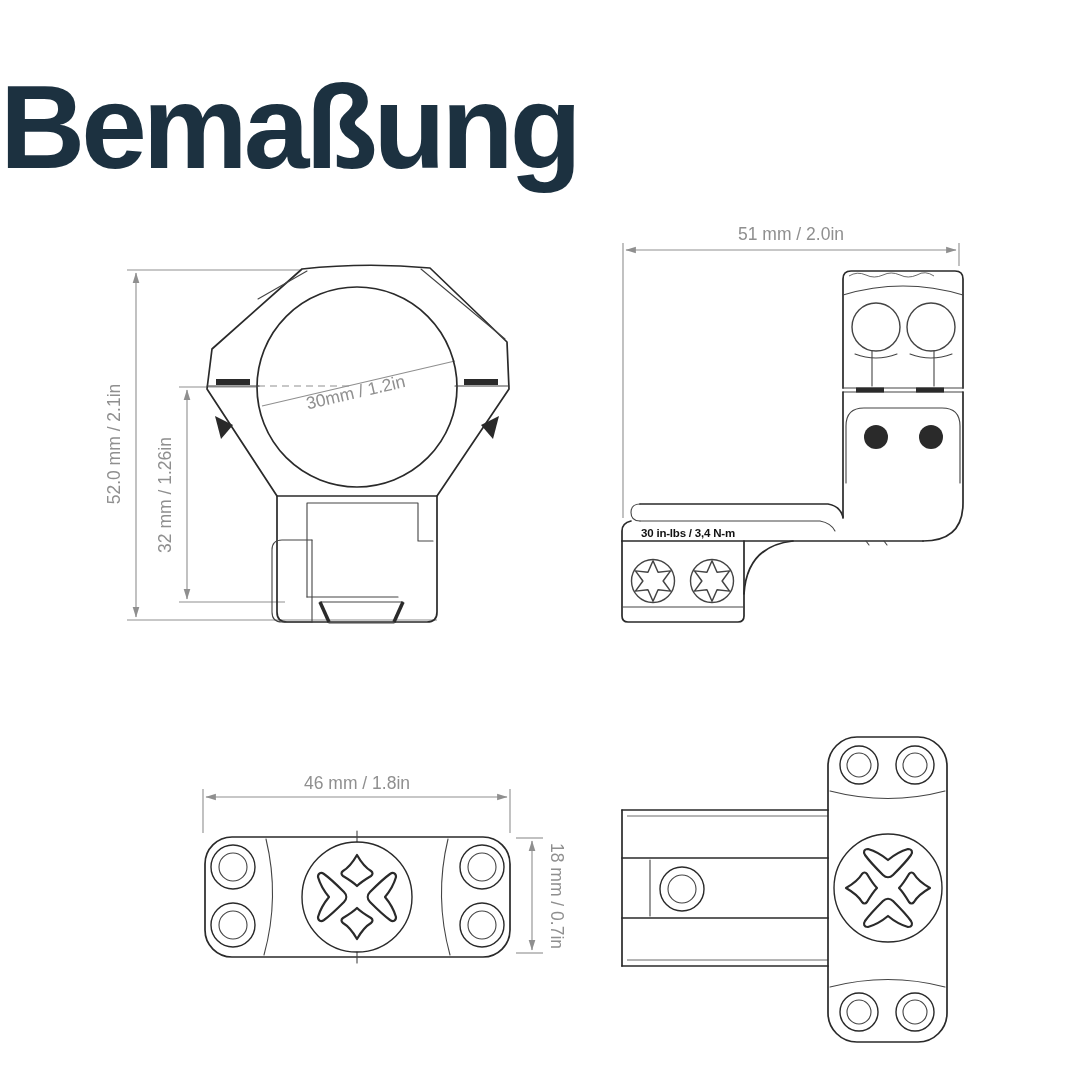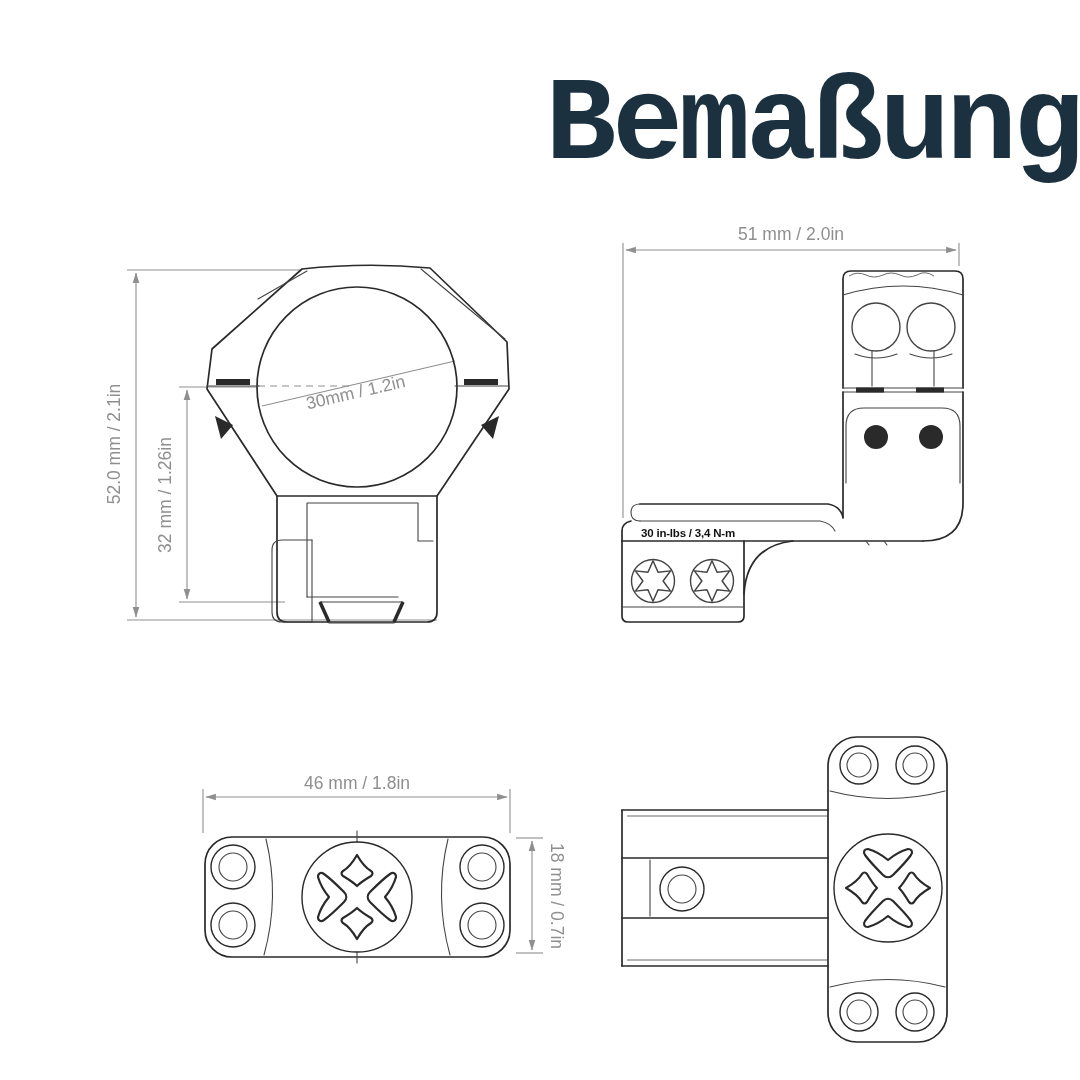--- a/index.html
+++ b/index.html
@@ -2,23 +2,23 @@
 <html style="--title: #1c3140; --outline: #2a2a2a; --detail: #444444; --dimension: #8f8f8f; --torque_text: #111111; --background: #ffffff;"><head>
 <meta charset="utf-8">
 <style>
   :root{
     --title:#1c3140; --outline:#2a2a2a; --detail:#444444;
     --dimension:#8f8f8f; --torque_text:#111111; --background:#ffffff;
   }
   html,body{margin:0;padding:0;background:var(--background);}
   #stage{position:relative;width:1080px;height:1080px;background:var(--background);
          font-family:"Liberation Sans",sans-serif;overflow:hidden;}
-  #page-title{position:absolute;top:68px;left:0;right:0;text-align:right;
+  #page-title{position:absolute;top:68px;left:0;right:0;text-align:left;
       font-size:118px;font-weight:800;letter-spacing:-4px;line-height:1;
-      color:var(--title);font-family:Liberation Mono, monospace;}
+      color:var(--title);}
   svg{position:absolute;inset:0;}
   .main{stroke:var(--outline);stroke-width:1.7;fill:none;stroke-linejoin:round;stroke-linecap:round;}
   .detail{stroke:var(--detail);stroke-width:1.1;fill:none;stroke-linejoin:round;stroke-linecap:round;}
   .light{stroke:var(--detail);stroke-width:0.8;fill:none;}
   .dim{stroke:var(--dimension);stroke-width:1.1;fill:none;}
   .dash{stroke:var(--dimension);stroke-width:1.1;fill:none;stroke-dasharray:7 5;}
   .blackmark{stroke:var(--outline);fill:none;}
   .fillblack{fill:var(--outline);stroke:none;}
   .dim-text{fill:var(--dimension);font-size:17.5px;font-family:"Liberation Sans",sans-serif;}
   .torque-text{fill:var(--torque_text);font-size:11.5px;font-weight:bold;letter-spacing:-0.2px;

